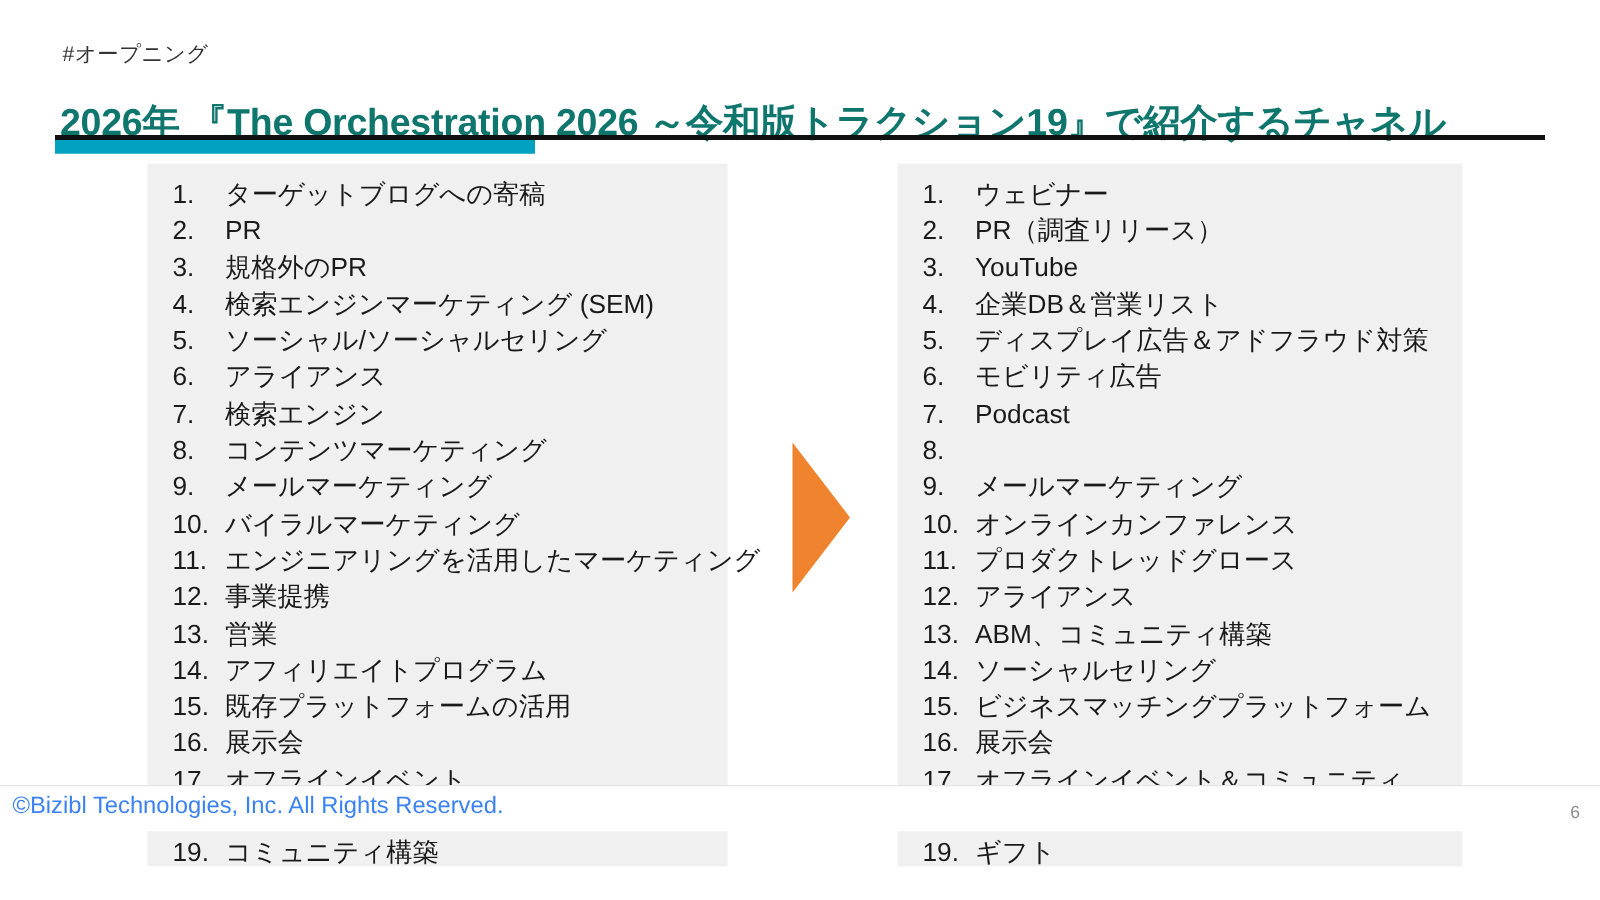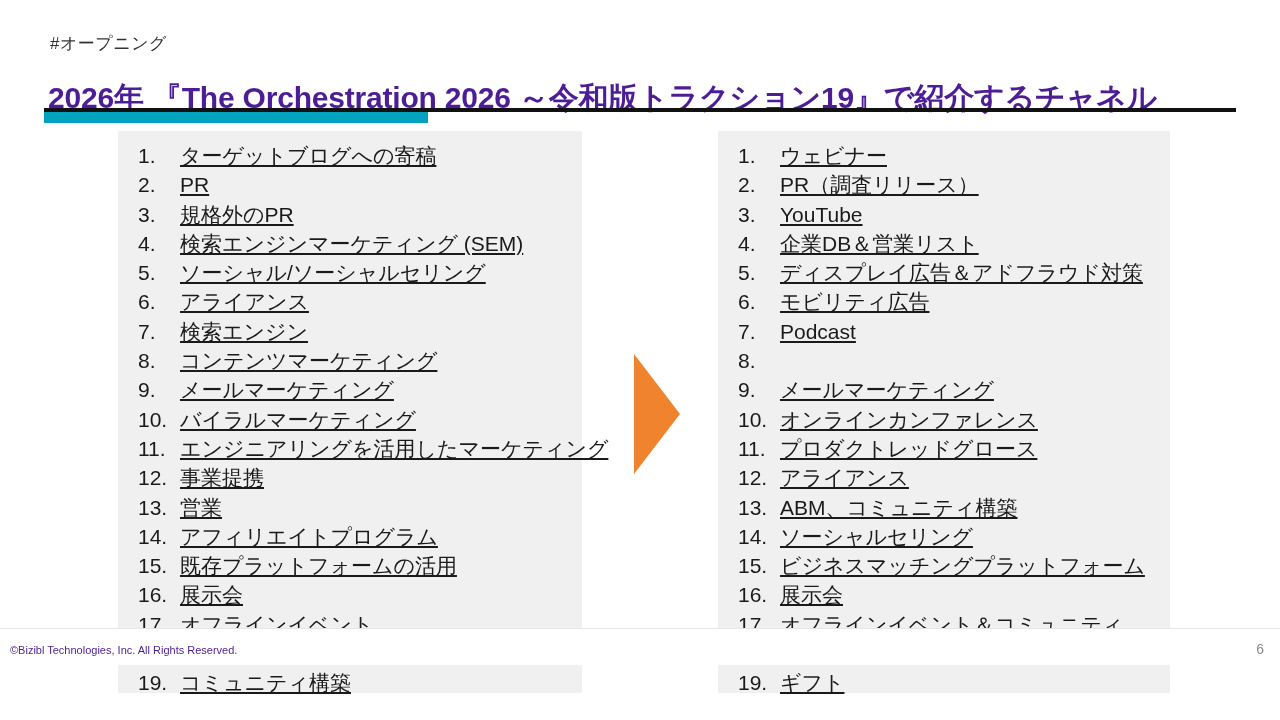--- a/index.html
+++ b/index.html
@@ -27,21 +27,21 @@
     font-size: 17px;
     color: #333333;
     letter-spacing: 0.5px;
   }
   .title {
     position: absolute;
     left: 48px;
     top: 58px;
     font-size: 30px;
     font-weight: bold;
-    color: #4c1d95;
+    color: #0f766e;
     letter-spacing: -0.2px;
     white-space: nowrap;
   }
   .title-rule {
     position: absolute;
     left: 44px;
     top: 108px;
     width: 1192px;
     height: 4px;
     background: #111111;
@@ -86,21 +86,20 @@
     padding-left: 20px;
   }
   .item-num {
     width: 42px;
     flex: 0 0 42px;
     text-align: left;
     white-space: nowrap;
   }
   .item-text {
     white-space: nowrap;
-    text-decoration: underline;
   }
   .arrow {
     position: absolute;
     left: 634px;
     top: 354px;
     width: 0;
     height: 0;
     border-top: 60px solid transparent;
     border-bottom: 60px solid transparent;
     border-left: 46px solid #f0832d;
@@ -119,22 +118,22 @@
     bottom: 0;
     width: 1280px;
     height: 36px;
     background: #ffffff;
     border-top: 1px solid #e6e6e6;
   }
   .copyright {
     position: absolute;
     left: 10px;
     bottom: 9px;
-    font-size: 11px;
-    color: #4c1d95;
+    font-size: 19px;
+    color: #3b82f6;
   }
   .page-number {
     position: absolute;
     right: 16px;
     bottom: 8px;
     font-size: 14px;
     color: #8c8c8c;
   }
 </style>
 </head>

